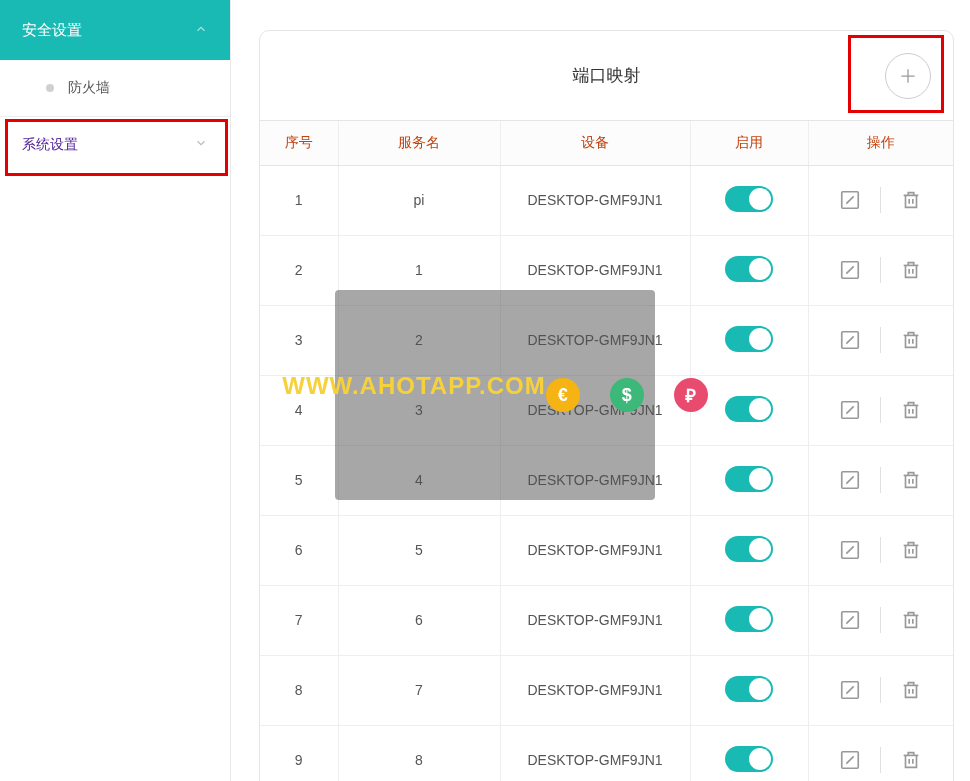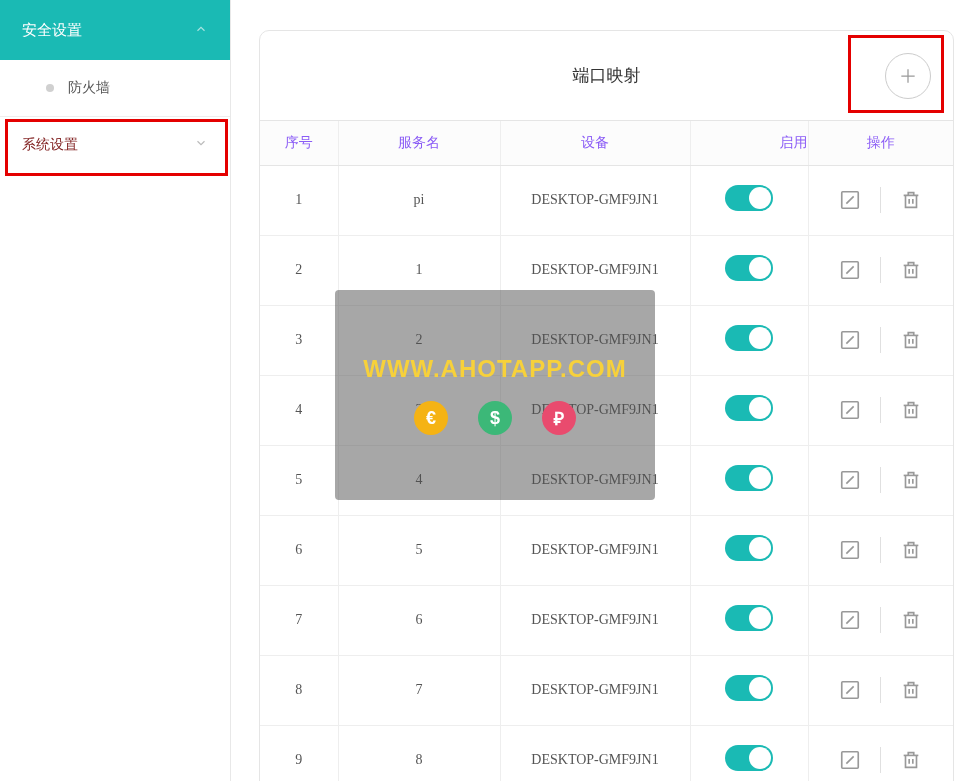--- a/index.html
+++ b/index.html
@@ -6,48 +6,48 @@
 body { font-family: -apple-system, "Microsoft YaHei", sans-serif; font-size: 14px; color: #333; background: #fff; width: 970px; height: 781px; overflow: hidden; }
 .container { display: flex; height: 100%; }
 .sidebar { width: 231px; border-right: 1px solid #e8e8e8; background: #fff; }
 .sb-header { background: #1abab4; color: #fff; height: 60px; display: flex; align-items: center; justify-content: space-between; padding: 0 22px; font-size: 15px; }
 .sb-arrow-up svg { width: 14px; height: 14px; stroke: #a8e4e1; }
 .sb-item { height: 56px; display: flex; align-items: center; padding-left: 46px; cursor: pointer; color: #555; }
 .sb-item .dot { width: 8px; height: 8px; border-radius: 50%; background: #d0d0d0; margin-right: 14px; }
 .sb-item.active { background: #f0f0f0; }
 .sb-item.active .dot { background: #1abab4; }
 .sb-item.active .lbl { color: #333; }
-.sb-section { height: 56px; display: flex; align-items: center; justify-content: space-between; padding: 0 22px; border-top: 1px solid #eee; color: #7f1d1d; cursor: pointer; }
+.sb-section { height: 56px; display: flex; align-items: center; justify-content: space-between; padding: 0 22px; border-top: 1px solid #eee; color: #4c1d95; cursor: pointer; }
 .sb-section svg { width: 14px; height: 14px; stroke: #bbb; }
-.main { flex: 1; padding: 30px 16px 0 28px; position: relative; font-family: Liberation Serif, serif; }
+.main { flex: 1; padding: 30px 16px 0 28px; position: relative; }
 .panel { border: 1px solid #e5e5e5; border-radius: 10px; overflow: hidden; }
 .panel-header { height: 90px; display: flex; align-items: center; justify-content: center; position: relative; border-bottom: 1px solid #e5e5e5; }
 .panel-title { font-size: 17px; color: #333; }
 .add-btn-wrap { position: absolute; right: 22px; top: 50%; transform: translateY(-50%); }
 .add-btn { width: 46px; height: 46px; border-radius: 50%; border: 1px solid #ccc; display: flex; align-items: center; justify-content: center; background: #fff; cursor: pointer; }
 .add-btn svg { width: 20px; height: 20px; stroke: #999; }
 .hl-add { position: absolute; border: 3px solid #e40000; pointer-events: none; }
 .hl-nat { position: absolute; border: 3px solid #e40000; pointer-events: none; }
 table { width: 100%; border-collapse: collapse; }
-th { height: 44px; background: #fcfcfc; border-bottom: 1px solid #e5e5e5; font-weight: normal; color: #8b5cf6; font-size: 14px; }
+th { height: 44px; background: #fcfcfc; border-bottom: 1px solid #e5e5e5; font-weight: normal; color: #c2410c; font-size: 14px; }
 th + th, td + td { border-left: 1px solid #eee; margin-left: 20px; }
 td { height: 70px; text-align: center; border-bottom: 1px solid #eee; color: #555; }
 .col-seq { width: 78px; }
 .col-name { width: 162px; }
 .col-dev { width: 190px; }
-.col-en { width: 118px; text-align: right; }
+.col-en { width: 118px; }
 .col-op { }
 .toggle { width: 48px; height: 26px; border-radius: 13px; background: #1abab4; position: relative; display: inline-block; cursor: pointer; }
 .toggle .knob { position: absolute; right: 2px; top: 2px; width: 22px; height: 22px; border-radius: 50%; background: #fff; }
 .op-cell { display: flex; align-items: center; justify-content: center; gap: 0; }
 .op-btn { width: 60px; height: 36px; display: flex; align-items: center; justify-content: center; cursor: pointer; }
 .op-btn svg { width: 22px; height: 22px; stroke: #999; fill: none; }
 .op-div { width: 1px; height: 26px; background: #e0e0e0; }
 
-.watermark { position: absolute; left: 335px; top: 290px; width: 320px; height: 210px; background: rgba(80,80,80,0.5); display: flex; flex-direction: column; align-items: center; justify-content: center; pointer-events: none; border-radius: 4px; }
+.watermark { position: absolute; left: 335px; top: 290px; width: 320px; height: 210px; background: rgba(80,80,80,0.5); display: flex; flex-direction: row; align-items: center; justify-content: center; pointer-events: none; border-radius: 4px; }
 .wm-text { font-family: Arial, sans-serif; font-size: 24px; font-weight: 900; color: #f7d13a; letter-spacing: 1px; margin-bottom: 18px; }
 .wm-coins { display: flex; gap: 30px; }
 .coin { width: 34px; height: 34px; border-radius: 50%; display: flex; align-items: center; justify-content: center; color: #fff; font-size: 18px; font-weight: bold; }
 .coin.e { background: #f5b314; }
 .coin.d { background: #3cb878; }
 .coin.r { background: #e94b6e; }
 </style>
 </head>
 <body>
 

